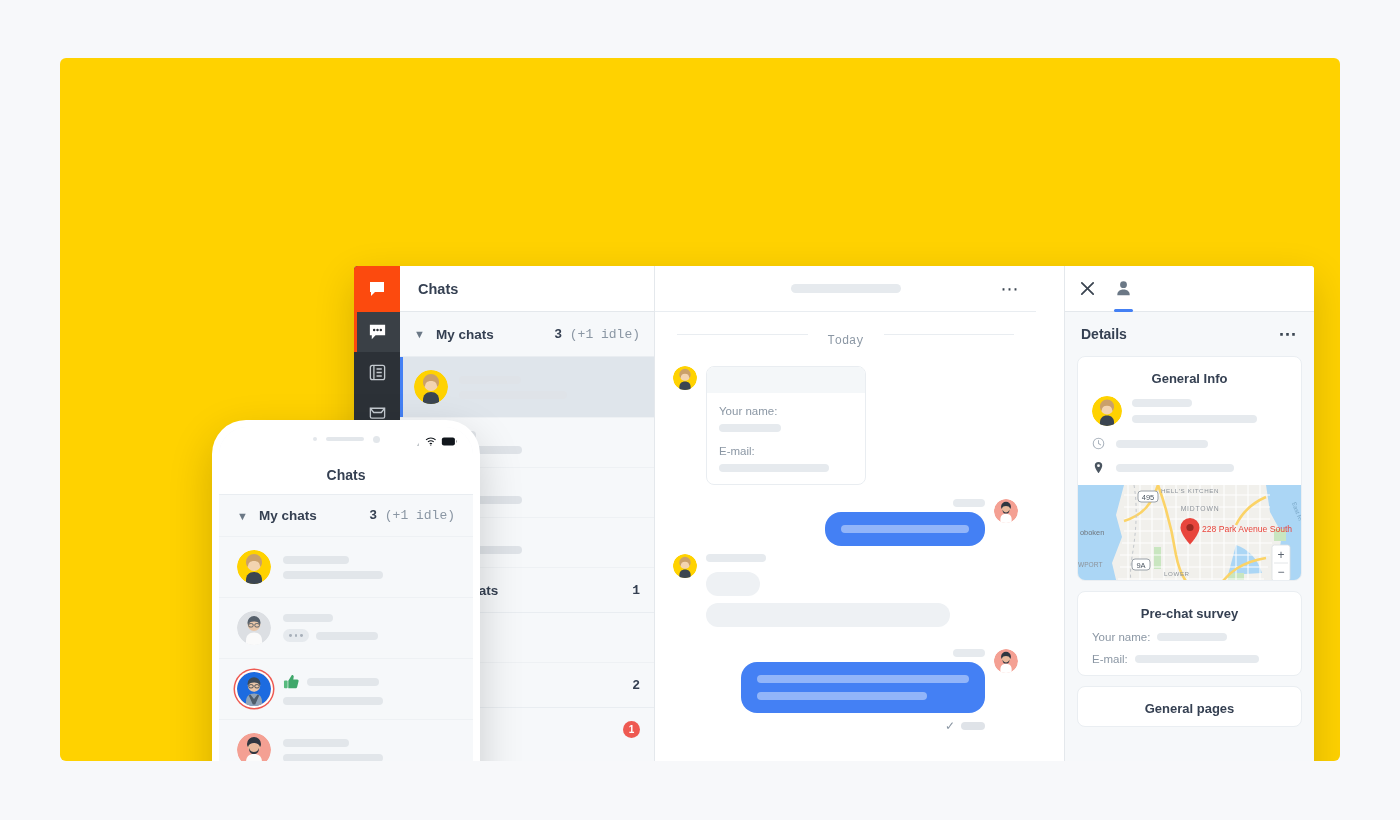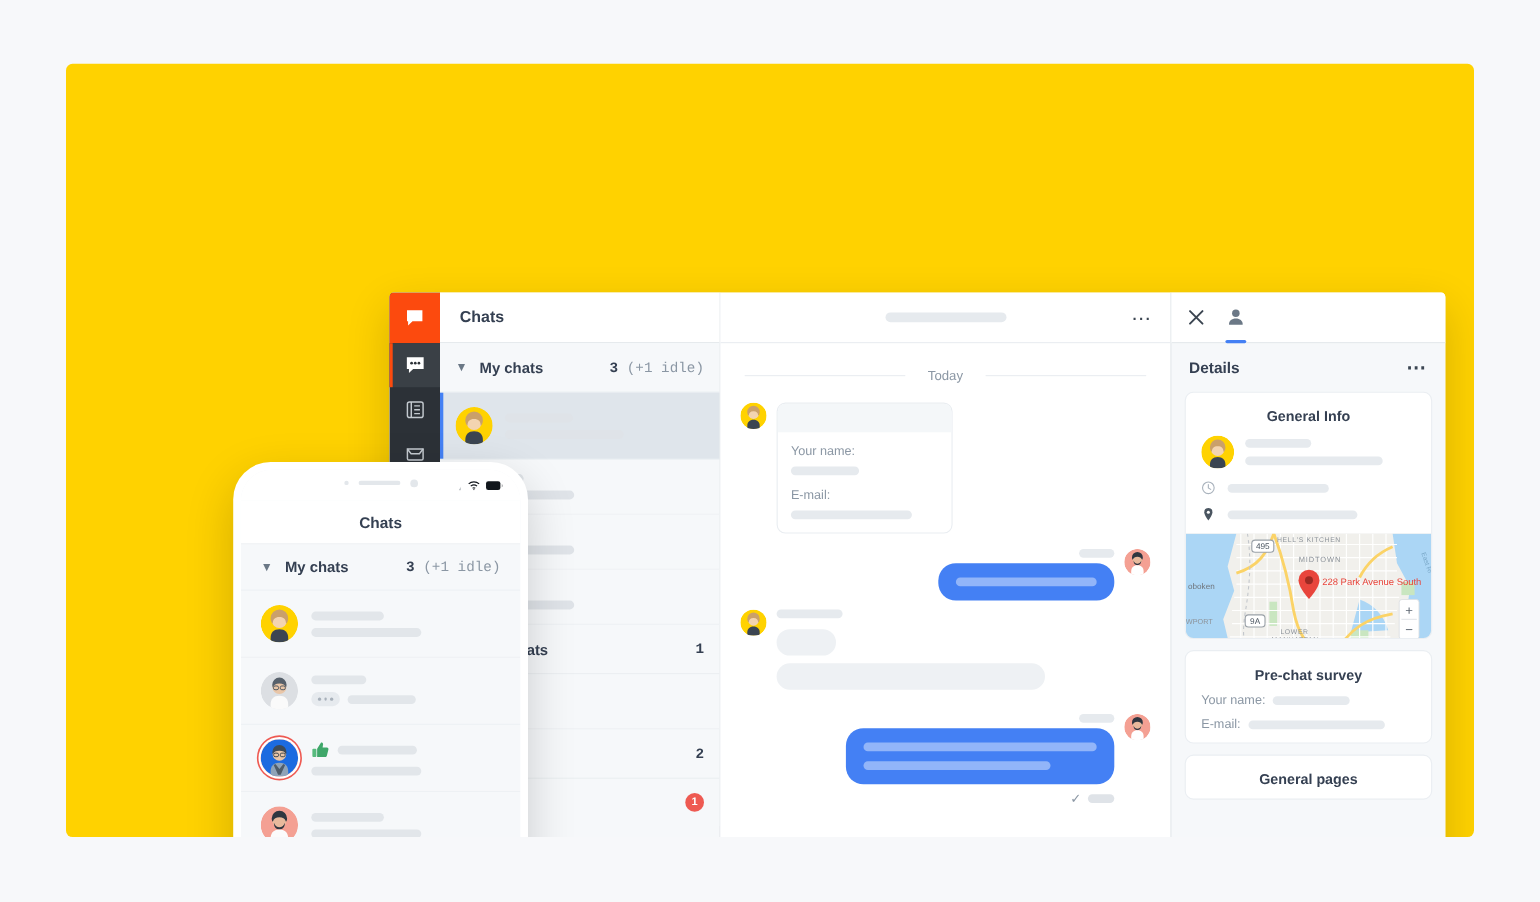--- a/index.html
+++ b/index.html
@@ -100,21 +100,21 @@
   .conv-col { flex: 1; display: flex; flex-direction: column; background: #fff; }
   .conv-head {
     height: 46px; border-bottom: 1px solid #e9edf1;
     display: flex; align-items: center; padding: 0 16px;
     position: relative;
   }
   .conv-head .bar { width: 110px; height: 9px; border-radius: 5px; background: #e6eaee; margin: 0 auto; }
   .dots { position: absolute; right: 16px; color: #3b4551; font-size: 18px; letter-spacing: 1.5px; line-height: 1; }
 
   .conv-body { flex: 1; padding: 16px 18px; overflow: hidden; position: relative; }
-  .daydiv { display: flex; align-items: center; gap: 20px; margin: 6px 4px 18px; }
+  .daydiv { display: flex; gap: 20px; margin: 6px 4px 18px; font-family: Liberation Mono, monospace; }
   .daydiv .ln { flex: 1; height: 1px; background: #e9edf1; }
   .daydiv .tx { font-size: 12px; color: #8b97a4; }
 
   .msg-in { display: flex; gap: 9px; align-items: flex-start; margin-bottom: 14px; }
   .av { width: 24px; height: 24px; border-radius: 50%; flex: 0 0 24px; overflow: hidden; }
   .card-survey {
     width: 160px; border: 1px solid #e9edf1; border-radius: 8px; overflow: hidden;
     background: #fff;
   }
   .card-survey .top { background: #f4f7f9; padding: 13px 12px; }
@@ -140,21 +140,21 @@
   .bub-gray {
     background: #eef1f4; border-radius: 16px; padding: 12px 14px;
   }
   .bub-gray .ln { height: 8px; border-radius: 4px; background: #dfe3e8; }
   .stack { display: flex; flex-direction: column; align-items: flex-start; gap: 7px; }
   .pre-stamp { width: 60px; height: 8px; border-radius: 4px; background: #e6eaee; margin-bottom: 3px; }
 
   
   .det-col {
     width: 250px; flex: 0 0 250px; background: #f6f8fa;
-    border-left: 1px solid #e4e8ec; display: flex; flex-direction: column;
+    border-left: 1px solid #e4e8ec; display: flex; flex-direction: column; margin-left: 28px;
   }
   .det-tabs {
     height: 46px; background: #fff; border-bottom: 1px solid #e4e8ec;
     display: flex; align-items: center; gap: 18px; padding: 0 14px;
   }
   .tab-ic { position: relative; height: 46px; display: flex; align-items: center; }
   .tab-ic.sel::after {
     content: ""; position: absolute; left: 0; right: 0; bottom: 0;
     height: 3px; background: #4480F4; border-radius: 2px;
   }

